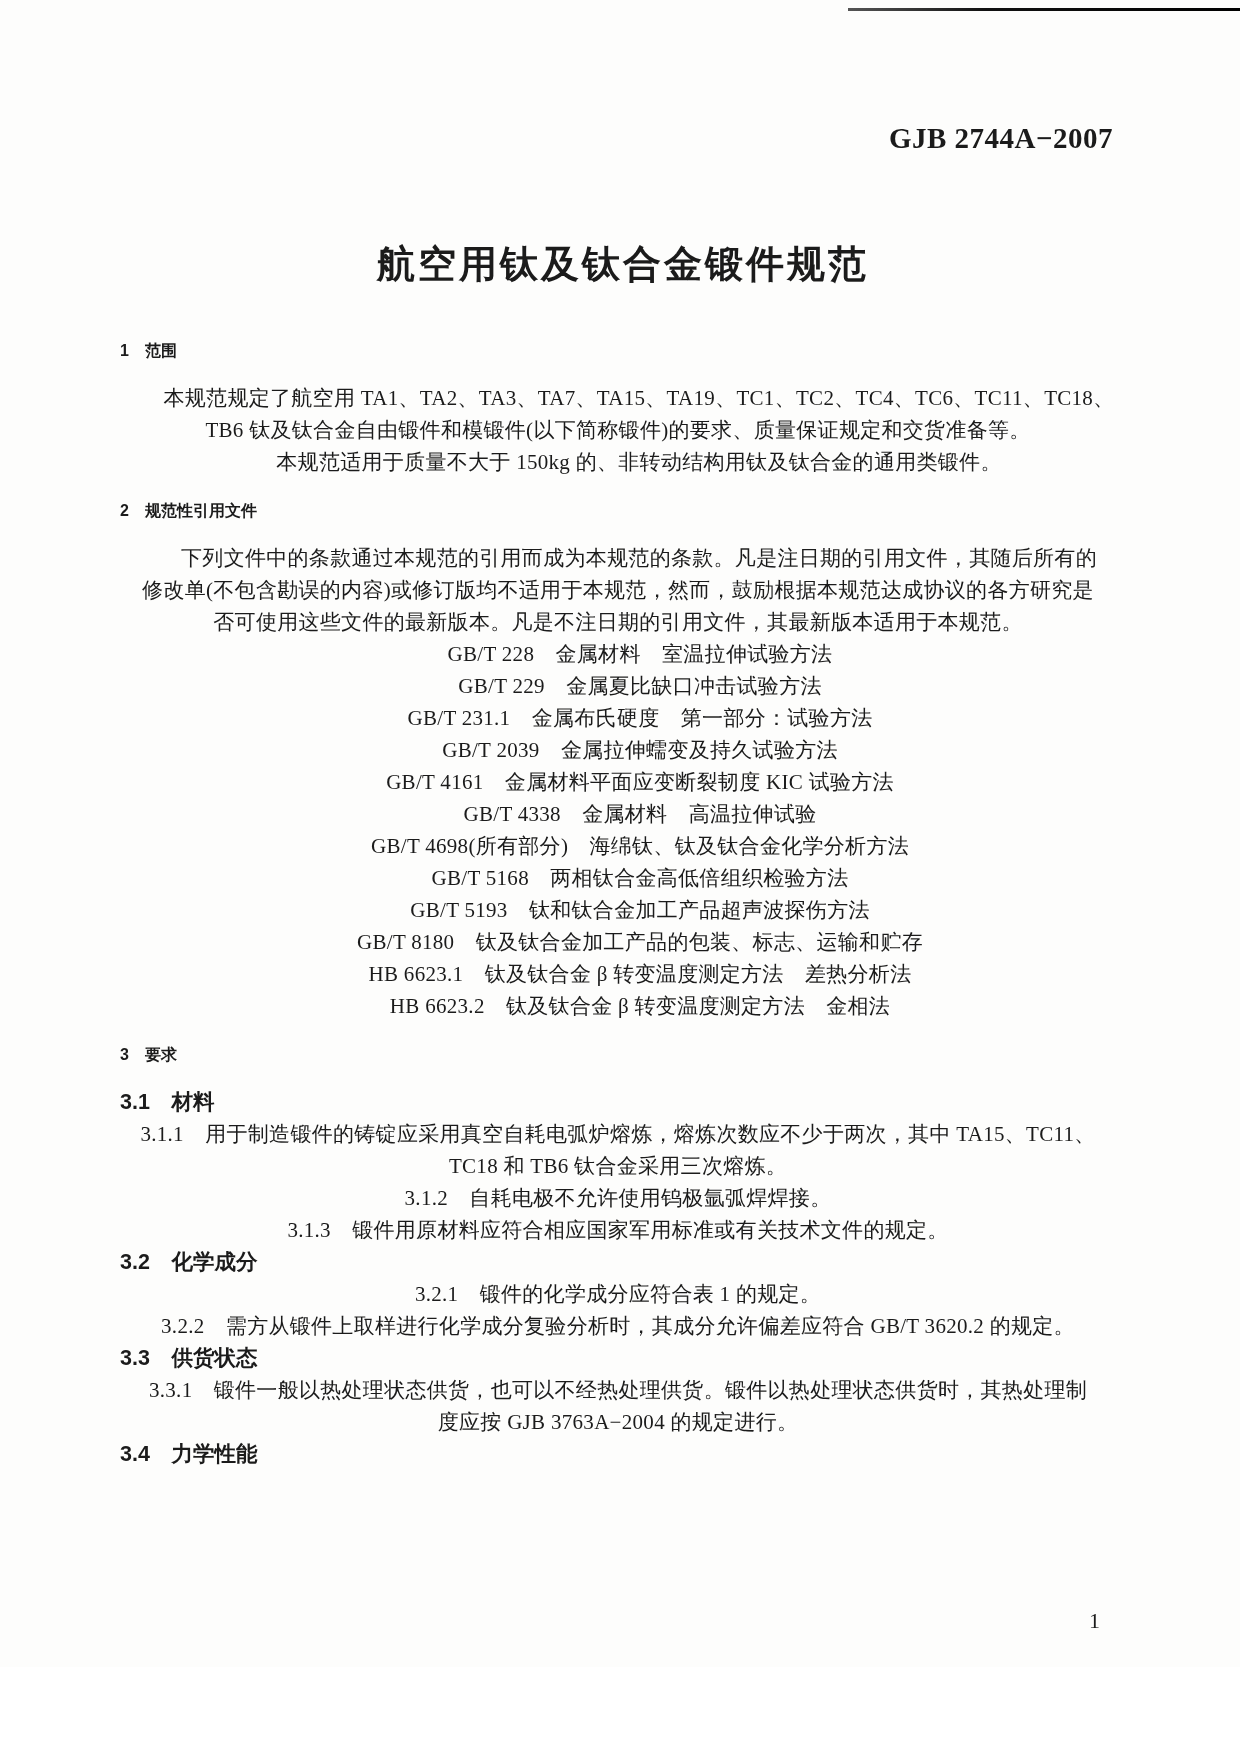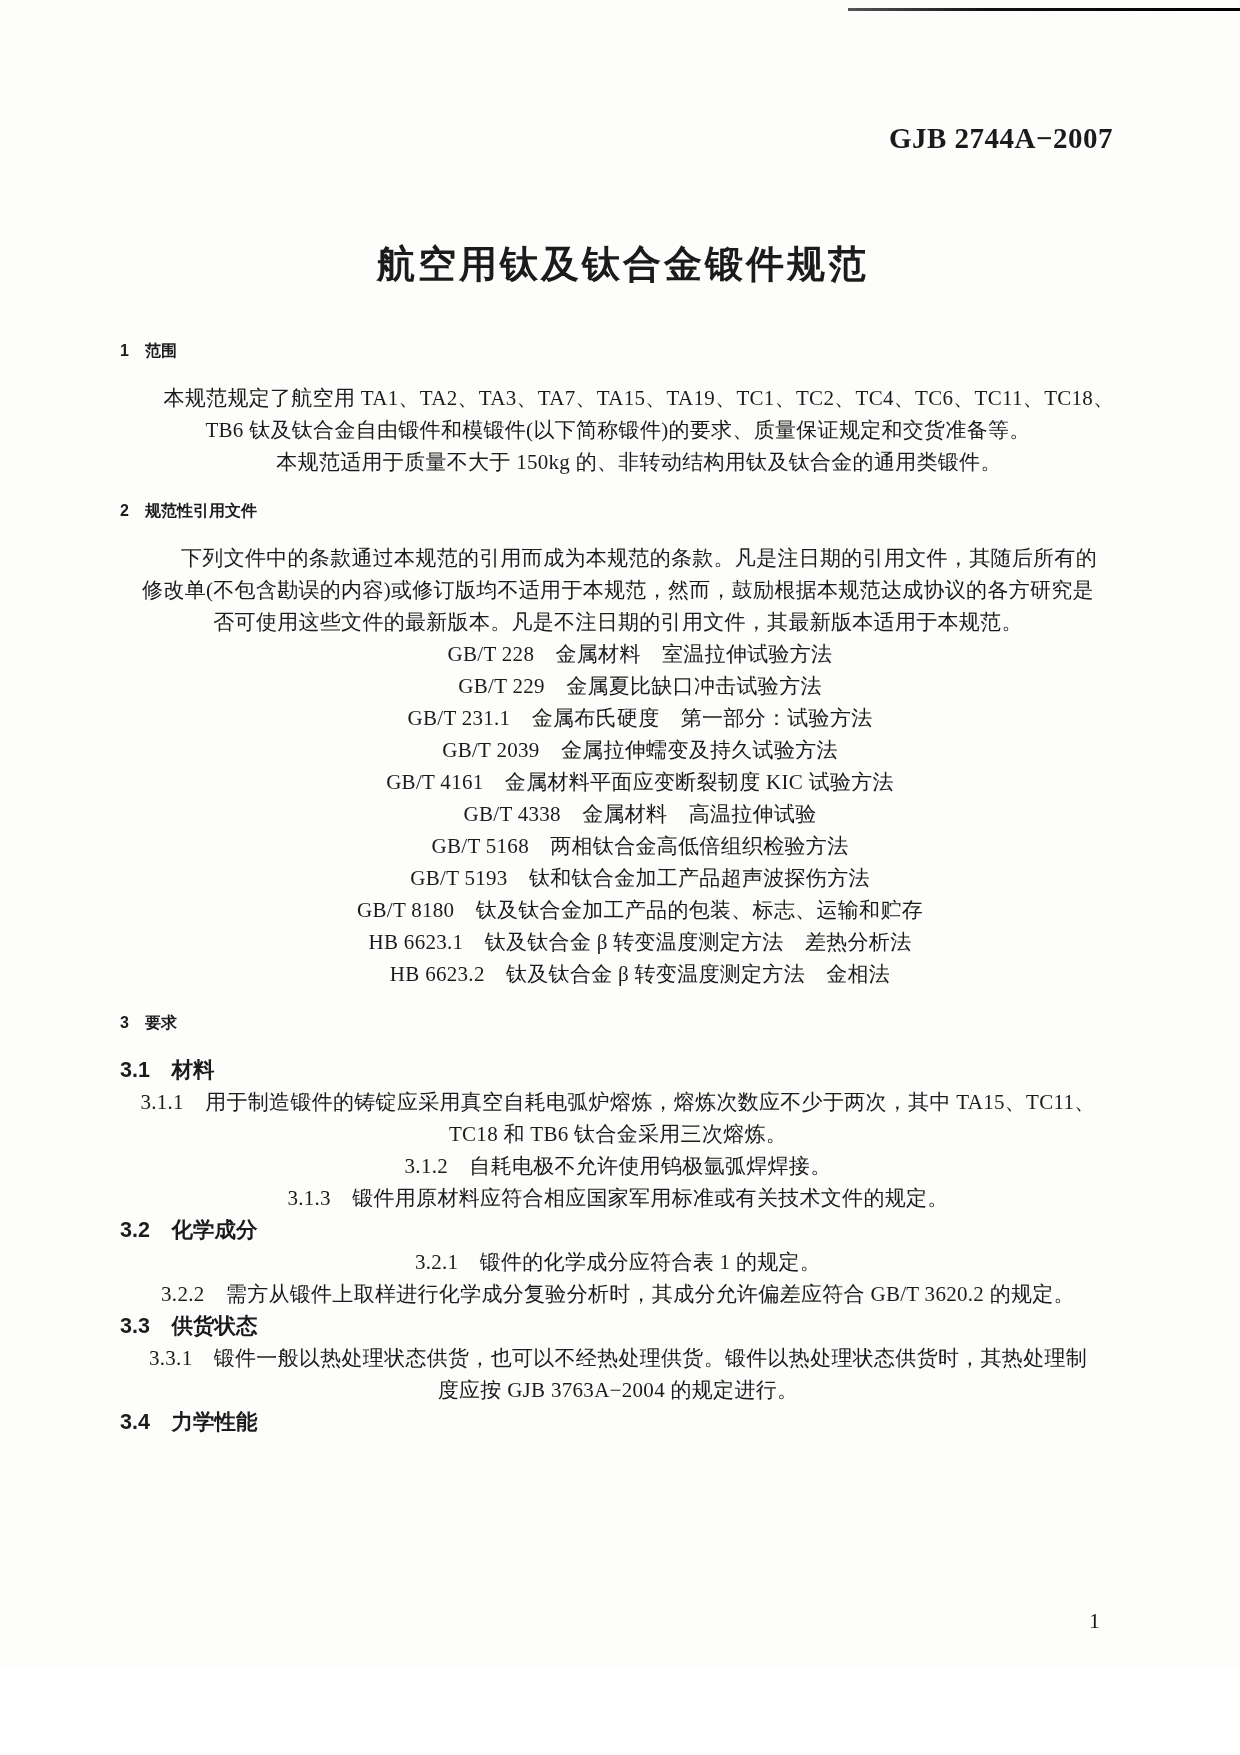--- a/index.html
+++ b/index.html
@@ -106,20 +106,21 @@
       <div class="doc-h1">2　规范性引用文件</div>
       <div class="doc-line indent">下列文件中的条款通过本规范的引用而成为本规范的条款。凡是注日期的引用文件，其随后所有的</div>
       <div class="doc-line">修改单(不包含勘误的内容)或修订版均不适用于本规范，然而，鼓励根据本规范达成协议的各方研究是</div>
       <div class="doc-line">否可使用这些文件的最新版本。凡是不注日期的引用文件，其最新版本适用于本规范。</div>
       <div class="doc-line ref">GB/T 228　金属材料　室温拉伸试验方法</div>
       <div class="doc-line ref">GB/T 229　金属夏比缺口冲击试验方法</div>
       <div class="doc-line ref">GB/T 231.1　金属布氏硬度　第一部分：试验方法</div>
       <div class="doc-line ref">GB/T 2039　金属拉伸蠕变及持久试验方法</div>
       <div class="doc-line ref">GB/T 4161　金属材料平面应变断裂韧度 KIC 试验方法</div>
       <div class="doc-line ref">GB/T 4338　金属材料　高温拉伸试验</div>
+      <div class="doc-line ref">GB/T 4698(所有部分)　海绵钛、钛及钛合金化学分析方法</div>
       <div class="doc-line ref">GB/T 5168　两相钛合金高低倍组织检验方法</div>
       <div class="doc-line ref">GB/T 5193　钛和钛合金加工产品超声波探伤方法</div>
       <div class="doc-line ref">GB/T 8180　钛及钛合金加工产品的包装、标志、运输和贮存</div>
       <div class="doc-line ref">HB 6623.1　钛及钛合金 β 转变温度测定方法　差热分析法</div>
       <div class="doc-line ref">HB 6623.2　钛及钛合金 β 转变温度测定方法　金相法</div>
       <div class="doc-h1">3　要求</div>
       <div class="doc-h2">3.1　材料</div>
       <div class="doc-line">3.1.1　用于制造锻件的铸锭应采用真空自耗电弧炉熔炼，熔炼次数应不少于两次，其中 TA15、TC11、</div>
       <div class="doc-line">TC18 和 TB6 钛合金采用三次熔炼。</div>
       <div class="doc-line">3.1.2　自耗电极不允许使用钨极氩弧焊焊接。</div>

